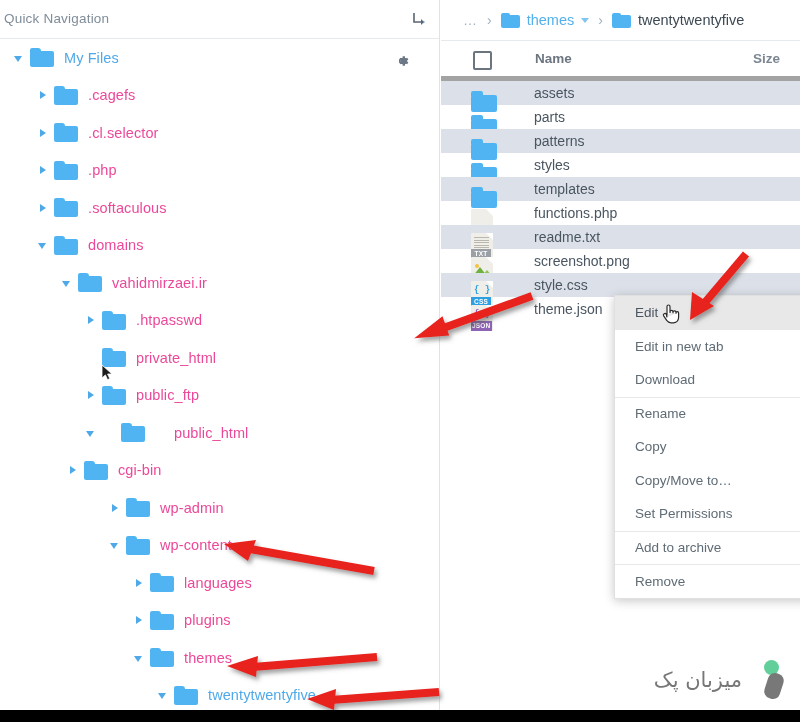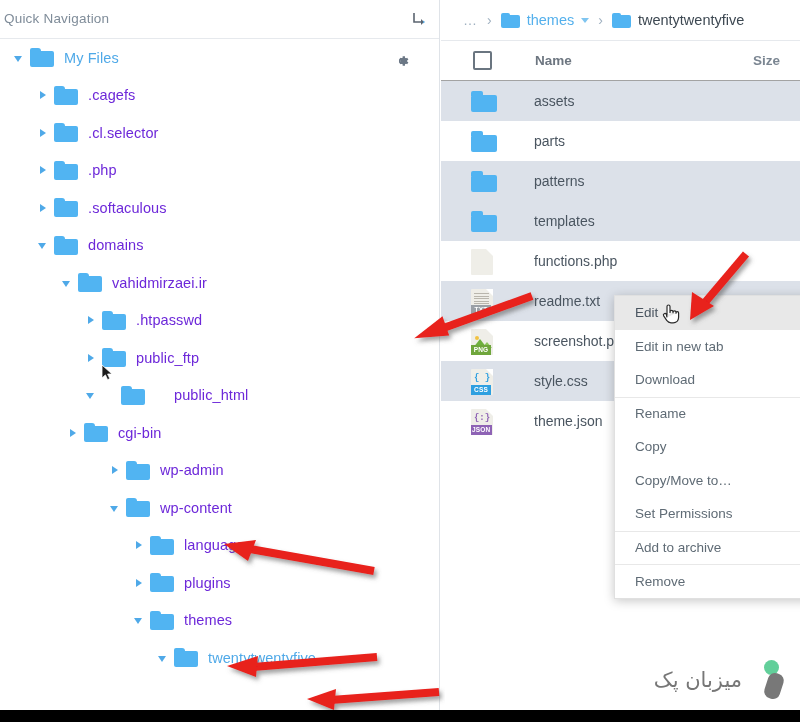--- a/index.html
+++ b/index.html
@@ -82,21 +82,21 @@
   }
   .folder-ico::after {
     content: "";
     position: absolute; left: 0; top: 3px;
     width: 24px; height: 16px;
     background: #51b4f2;
     border-radius: 2px;
   }
   .tree-label {
     font-size: 14.5px;
-    color: #6d28d9;
+    color: #ec4899;
     letter-spacing: .1px;
   }
   .tree-label.accent { color: #4fa9e8; }
   .gear-icon {
     position: absolute; right: 28px; top: 9px;
     width: 18px; height: 18px;
   }
   .cursor-arrow {
     position: absolute;
     width: 14px; height: 18px;
@@ -145,36 +145,36 @@
     border-top: 5px solid #7fc5f0;
     border-left: 4px solid transparent;
     border-right: 4px solid transparent;
   }
   .crumb-item { display: flex; align-items: center; }
 
   #list-header {
     position: relative;
     height: 40px;
     display: flex; align-items: center;
-    border-bottom: 1px solid #a3a3a3;
+    border-bottom: 5px solid #a3a3a3;
   }
   .hdr-check {
     position: absolute; left: 32px; top: 10px;
     width: 19px; height: 19px;
     border: 2px solid #6a7580;
     border-radius: 2px;
     background: #fff;
     cursor: pointer;
   }
   .hdr-name { position: absolute; left: 94px; font-size: 13.5px; color: #6d7680; font-weight: 600; }
   .hdr-size { position: absolute; right: 20px; font-size: 13.5px; color: #7b8692; font-weight: 600; margin-left: 48px; }
 
   .file-row {
     position: relative;
-    height: 40px;
+    height: 24px;
     display: flex; align-items: center;
     cursor: pointer;
   }
   .file-row.alt { background: #dce1e9; }
   .file-row .icon-wrap {
     position: absolute; left: 30px; top: 8px;
     width: 26px; height: 24px;
   }
   .file-row .row-name {
     position: absolute; left: 93px;
@@ -362,20 +362,25 @@
           <span class="caret down"></span>
           <span class="folder-ico"></span>
           <span class="tree-label">vahidmirzaei.ir</span>
         </div>
         <div class="tree-row" style="padding-left: 86px;">
           <span class="caret right"></span>
           <span class="folder-ico"></span>
           <span class="tree-label">.htpasswd</span>
         </div>
         <div class="tree-row" style="padding-left: 86px;">
+          <span class="caret none"></span>
+          <span class="folder-ico"></span>
+          <span class="tree-label">private_html</span>
+        </div>
+        <div class="tree-row" style="padding-left: 86px;">
           <span class="caret right"></span>
           <span class="folder-ico"></span>
           <span class="tree-label">public_ftp</span>
         </div>
         <div class="tree-row" style="padding-left: 86px; gap: 19px;">
           <span class="caret down"></span>
           <span class="folder-ico"></span>
           <span class="tree-label">public_html</span>
         </div>
         <div class="tree-row" style="padding-left: 68px;">
@@ -466,20 +471,26 @@
           <div class="icon-wrap">
             <div class="list-folder"></div>
           </div>
           <div class="row-name">parts</div>
         </div>
         <div class="file-row alt">
           <div class="icon-wrap">
             <div class="list-folder"></div>
           </div>
           <div class="row-name">patterns</div>
+        </div>
+        <div class="file-row">
+          <div class="icon-wrap">
+            <div class="list-folder"></div>
+          </div>
+          <div class="row-name">styles</div>
         </div>
         <div class="file-row alt">
           <div class="icon-wrap">
             <div class="list-folder"></div>
           </div>
           <div class="row-name">templates</div>
         </div>
         <div class="file-row">
           <div class="icon-wrap">
             <div class="doc-ico">

